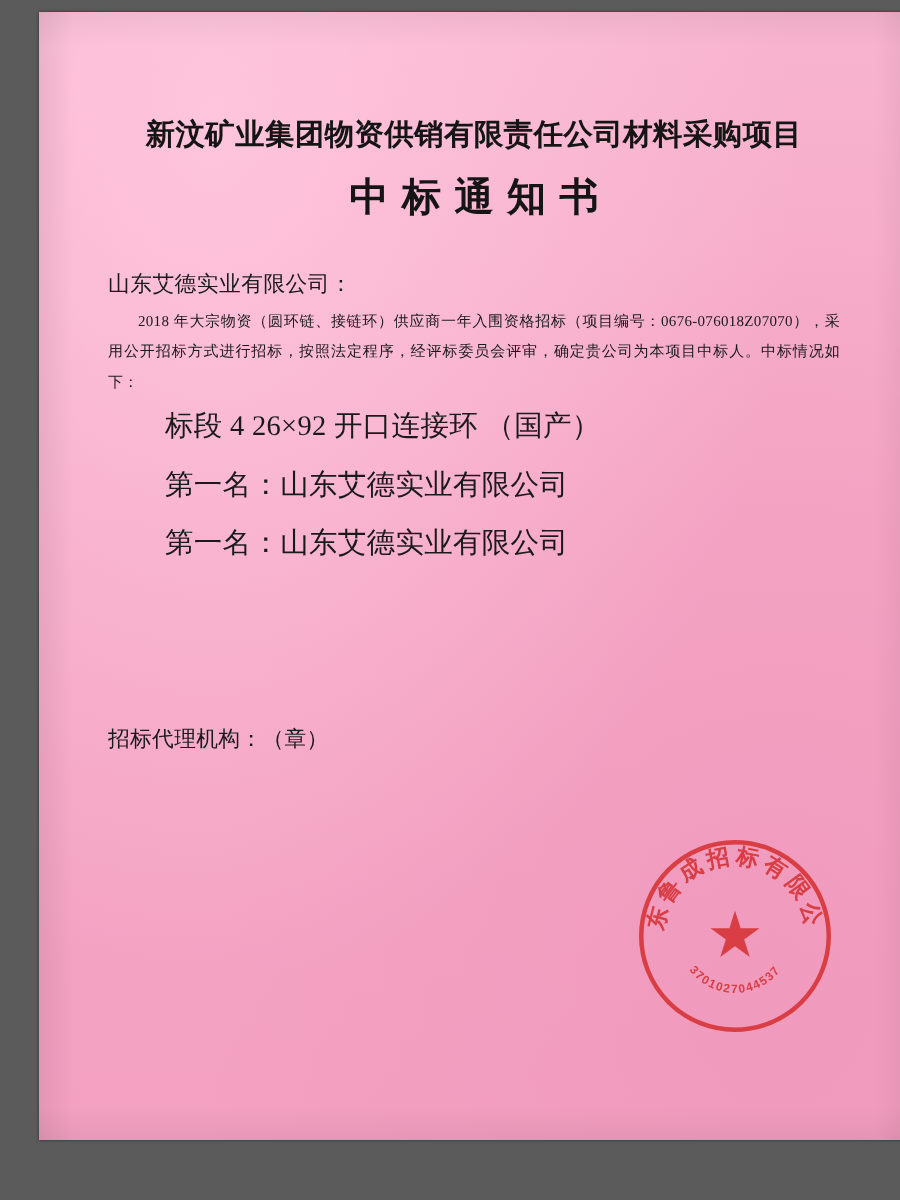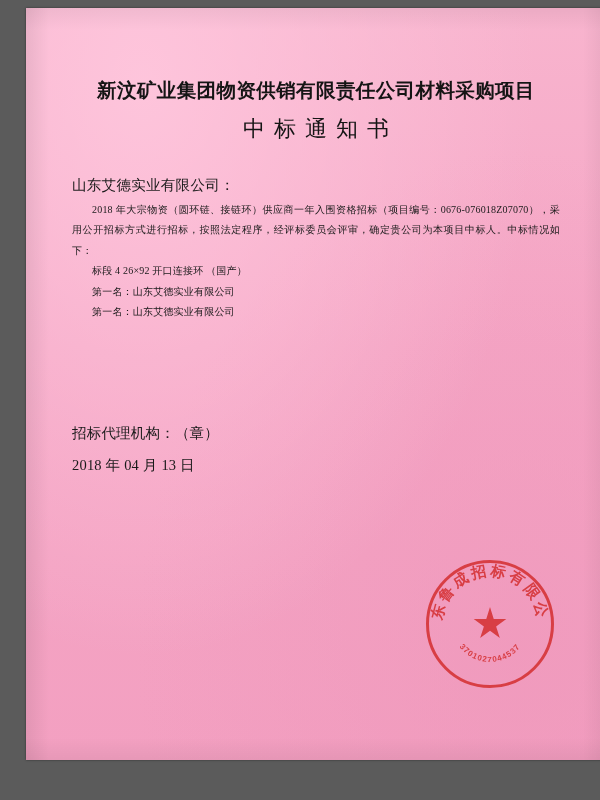--- a/index.html
+++ b/index.html
@@ -56,22 +56,22 @@
     text-align: center;
     font-size: 19.5px;
     font-weight: bold;
     letter-spacing: 0.4px;
     line-height: 1.5;
     color: #151515;
   }
   .title-2 {
     margin-top: 9px;
     text-align: center;
-    font-size: 22px;
-    font-weight: normal;
+    font-size: 26px;
+    font-weight: bold;
     letter-spacing: 9px;
     text-indent: 9px;
     color: #151515;
   }
   .addressee {
     margin-top: 28px;
     font-size: 14.5px;
     line-height: 1.9;
     letter-spacing: 0.3px;
     font-family: Liberation Serif, serif;
@@ -80,21 +80,21 @@
     margin: 0;
     font-size: 10px;
     line-height: 2.05;
     text-align: justify;
     text-justify: inter-ideograph;
     letter-spacing: 0.2px;
   }
   p.indent2 { text-indent: 2em; }
   .list-line {
     margin: 0;
-    font-size: 10px;
+    font-size: 19px;
     line-height: 2.05;
     text-indent: 2em;
     letter-spacing: 0.2px;
   }
   .contact-row {
     margin-top: 34px;
     font-size: 14.5px;
     text-indent: 2em;
     letter-spacing: 0.2px;
   }
@@ -152,21 +152,20 @@
       <p class="body-par indent2">2018 年大宗物资（圆环链、接链环）供应商一年入围资格招标（项目编号：0676-076018Z07070），采用公开招标方式进行招标，按照法定程序，经评标委员会评审，确定贵公司为本项目中标人。中标情况如下：</p>
 
       <p class="list-line">标段 4 26×92 开口连接环 （国产）</p>
       <p class="list-line">第一名：山东艾德实业有限公司</p>
       <p class="list-line">第一名：山东艾德实业有限公司</p>
 
 
 
       <div class="sign-block">
         <div>招标代理机构：（章）</div>
-        <div>2018 年 04 月 13 日</div>
       </div>
 
     </div>
 
     <div id="seal">
       <div class="ring"></div>
       <div class="star"></div>
       <svg viewBox="0 0 128 128">
         <defs>
           <path id="arcTop" d="M 16 64 A 48 48 0 0 1 112 64"></path>

